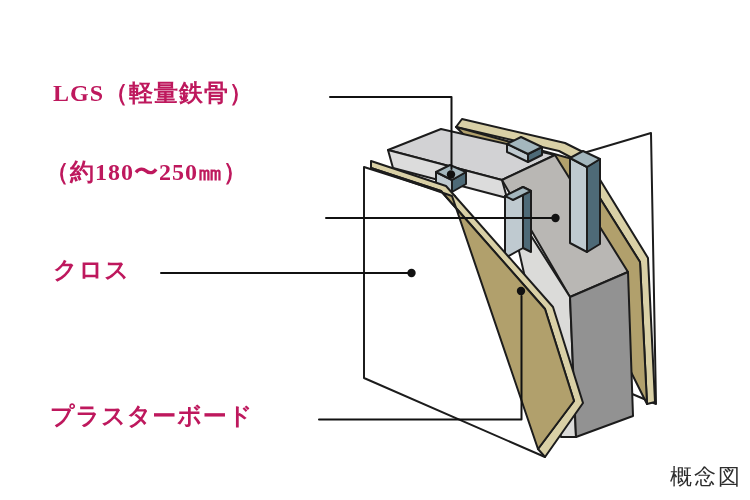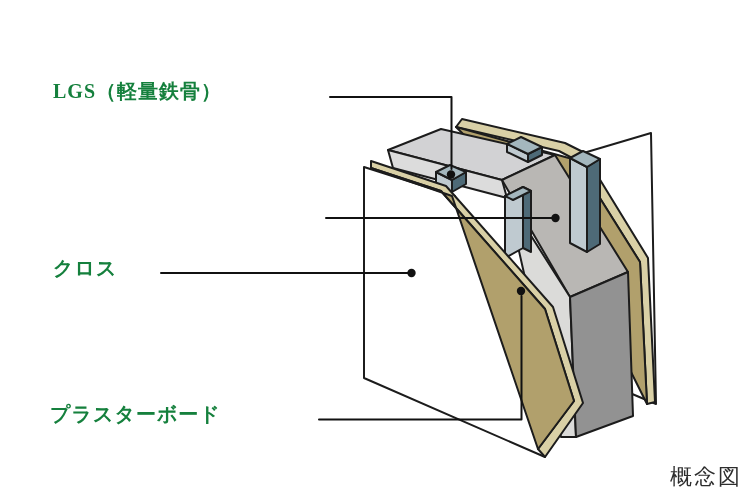--- a/index.html
+++ b/index.html
@@ -2,21 +2,21 @@
 <html><head>
 <meta charset="utf-8">
 <style>
   html,body{margin:0;padding:0;background:#fff;}
   .stage{
     position:relative;width:750px;height:500px;background:#fff;overflow:hidden;
     font-family:"Liberation Serif","DejaVu Serif",serif;
   }
   .stage svg{position:absolute;left:0;top:0;}
   .label{
-    position:absolute;color:#15803d;font-weight:700;font-size:20px;
+    position:absolute;color:#be185d;font-weight:700;font-size:24px;
     white-space:nowrap;letter-spacing:1px;line-height:1.2;
   }
   .label-2line div{white-space:nowrap;}
   .caption{
     position:absolute;font-family:Liberation Mono, monospace;
     font-weight:500;font-size:22px;color:#2d2d2d;letter-spacing:2px;
   }
   svg *{stroke-linejoin:round;stroke-linecap:round;}
 </style>
 </head>
@@ -77,20 +77,21 @@
       <circle cx="411.5" cy="273" r="4.2" stroke="none" fill="#111111"></circle>
 
       <path d="M319,419.5 H521.5 V296" stroke-width="2" stroke="#111111"></path>
       <circle cx="521" cy="291" r="4.2" stroke="none" fill="#111111"></circle>
     </g>
   </svg>
 
   <div class="label" style="left:53px;top:79px;">LGS（軽量鉄骨）</div>
 
   <div class="label label-2line" style="left:49px;top:158px;">
+    <div style="margin-left:-4px;">（約180〜250㎜）</div>
   </div>
 
   <div class="label" style="left:50px;top:402px;">プラスターボード</div>
 
   <div class="label" style="left:53px;top:256px;">クロス</div>
 
   <div class="caption" style="left:670px;top:462px;">概念図</div>
 </div>
 
 </body></html>

